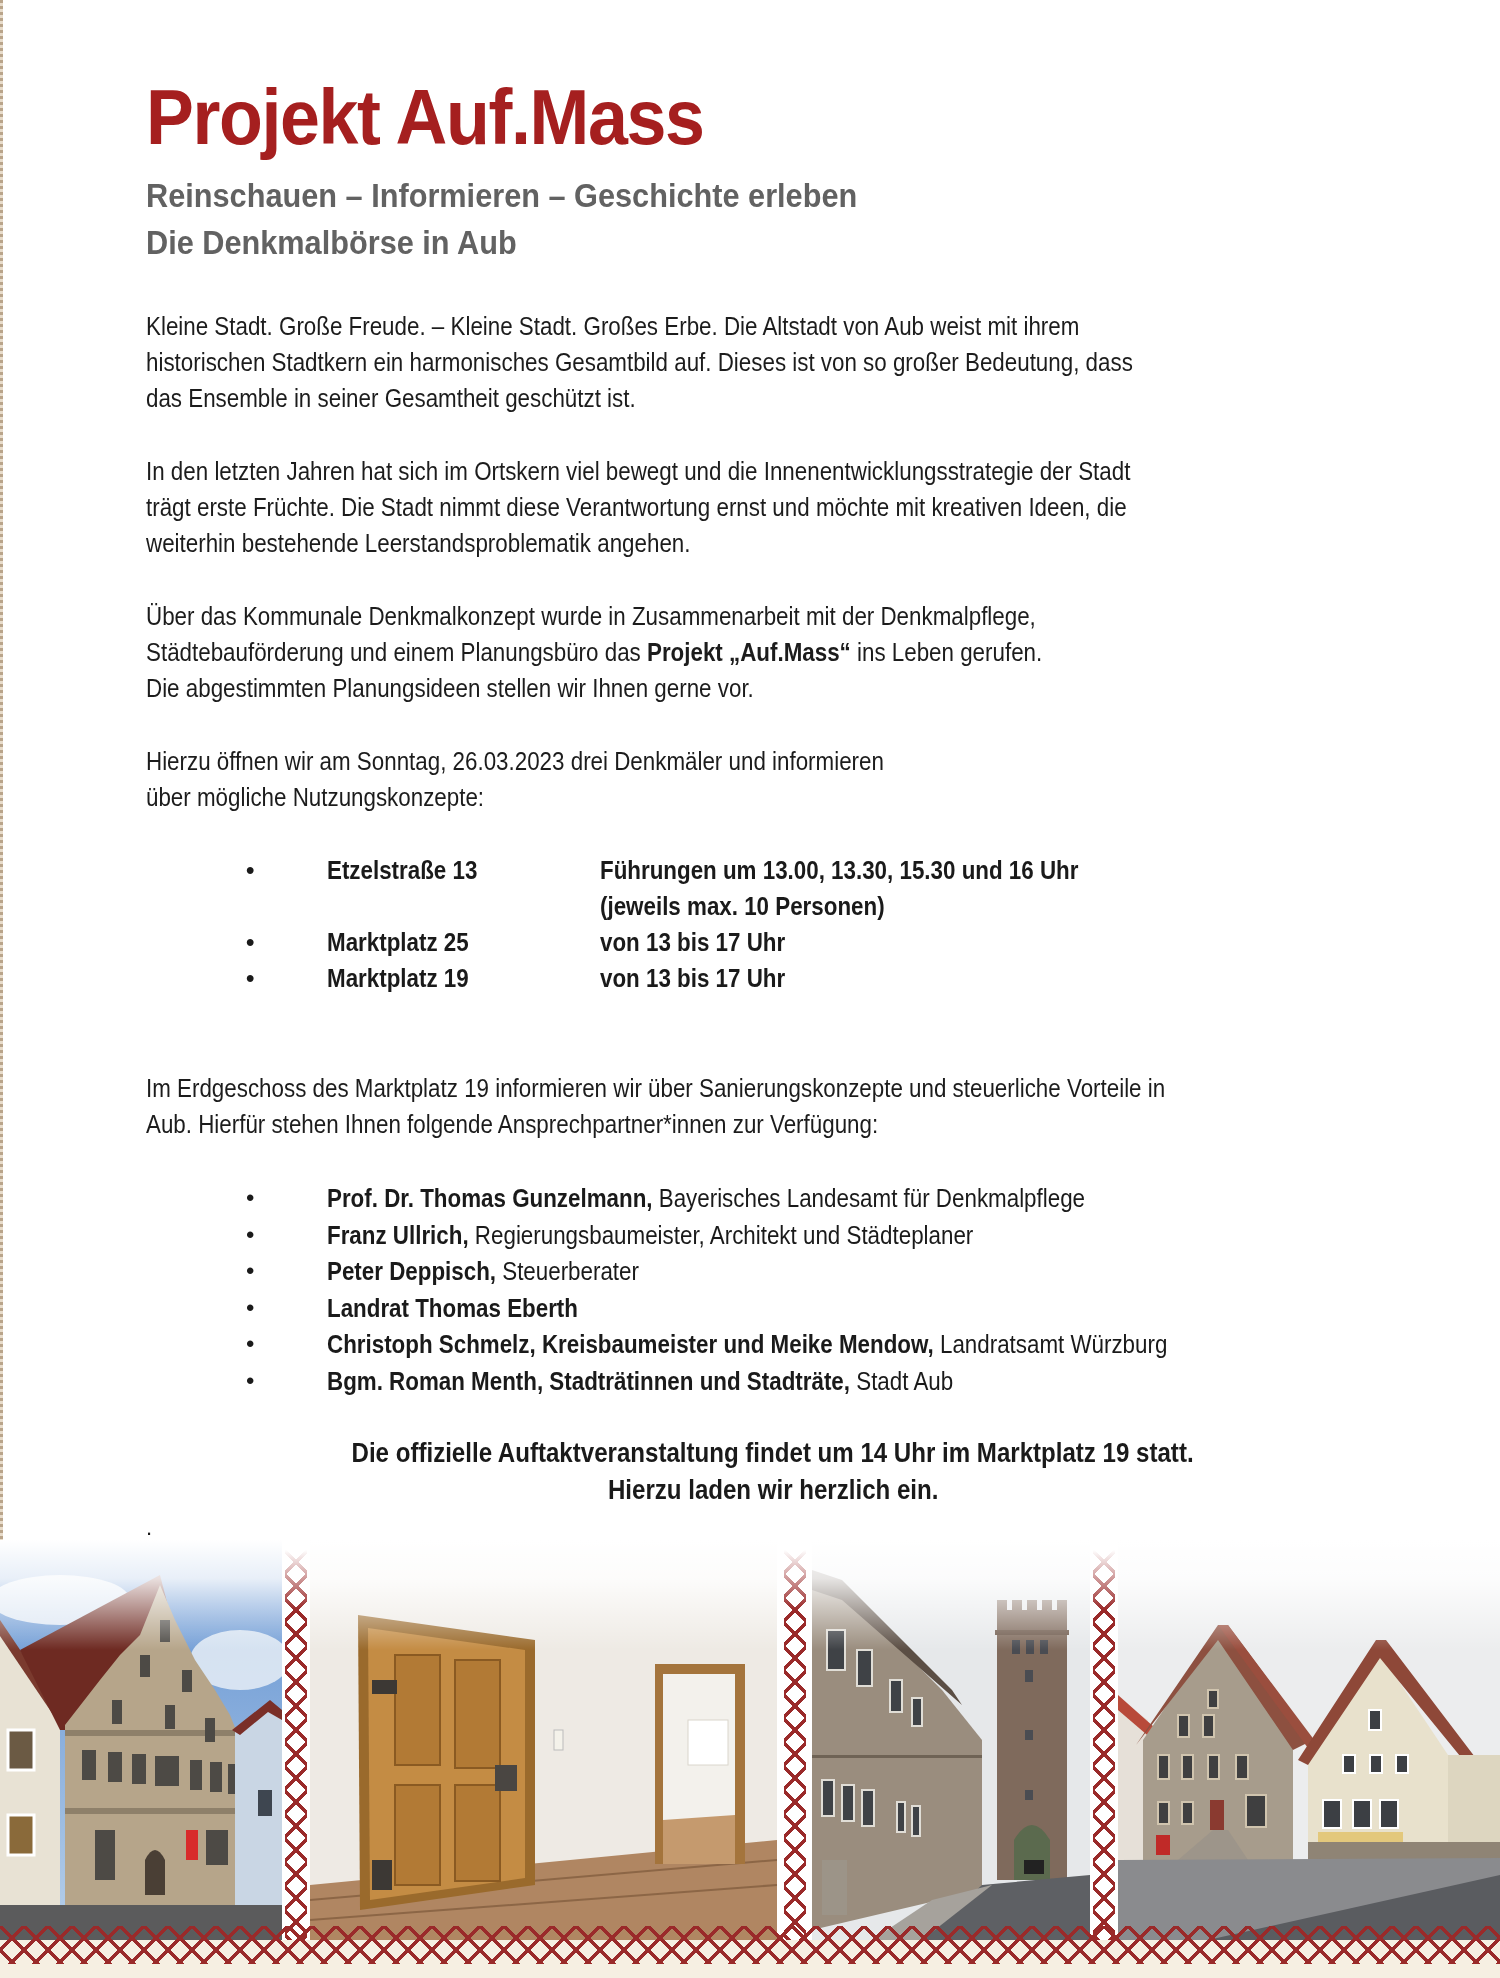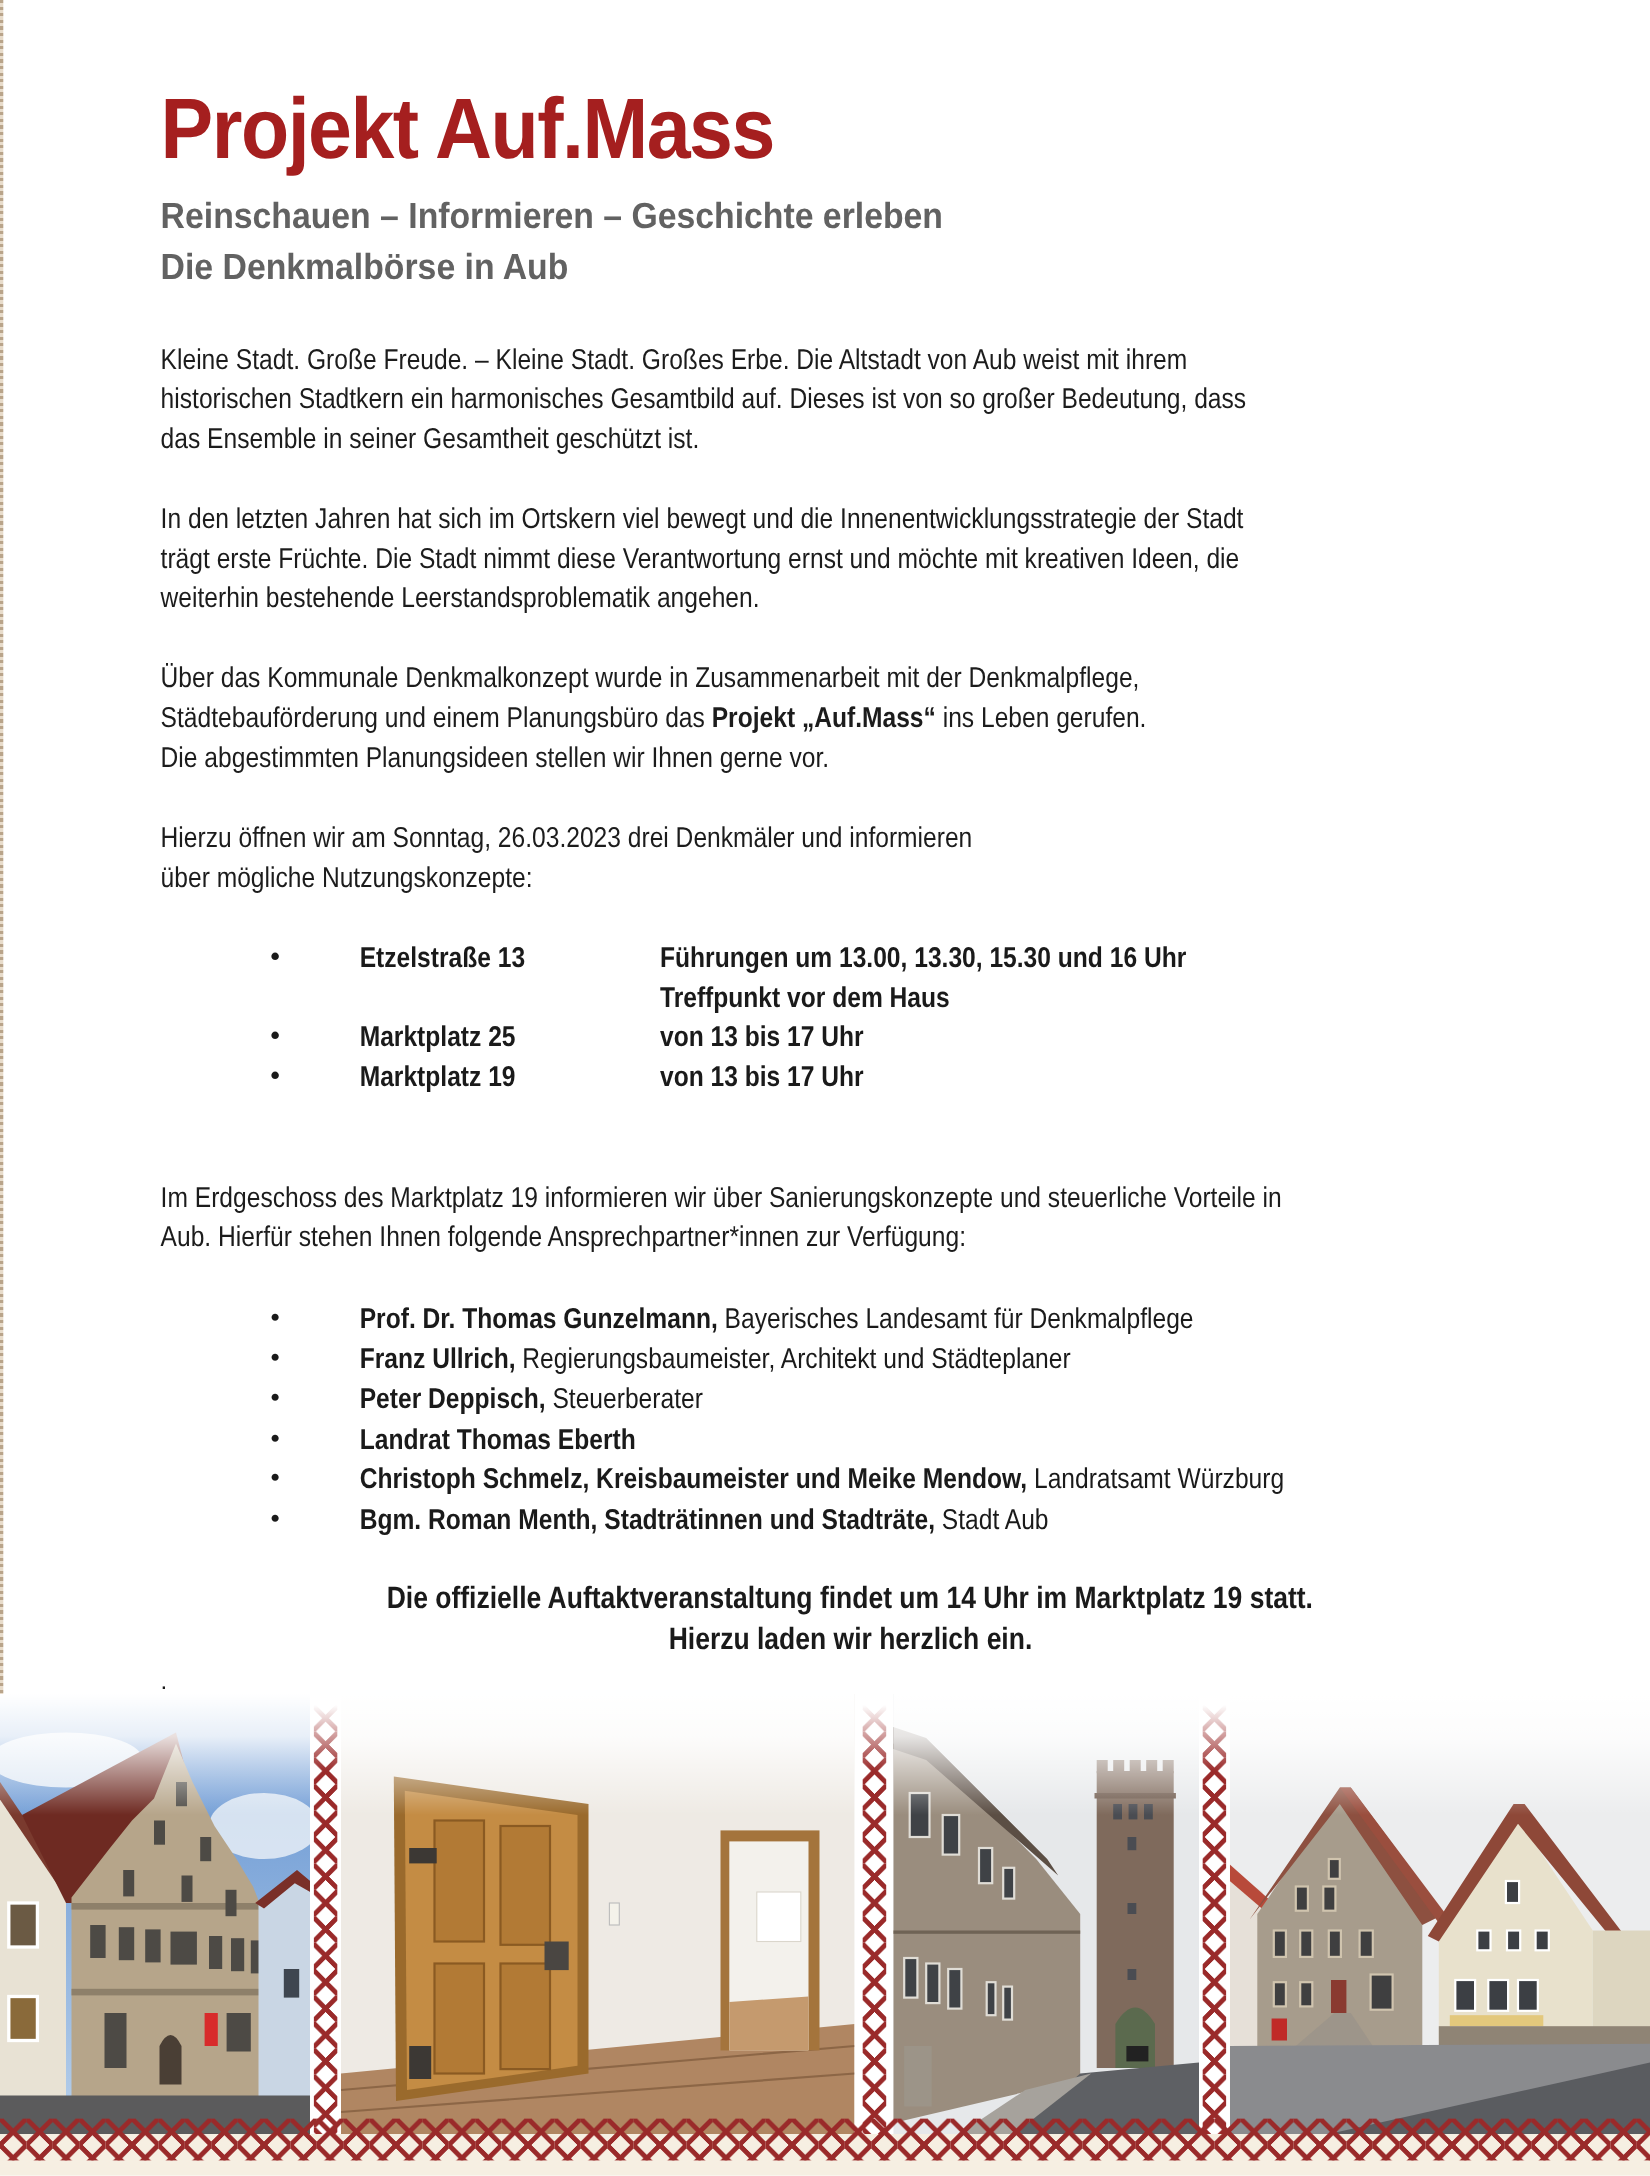--- a/index.html
+++ b/index.html
@@ -124,21 +124,21 @@
 
   <div class="sites">
     <div class="site-row">
       <span class="bullet">•</span>
       <span class="site-name">Etzelstraße 13</span>
       <span class="site-info">Führungen um 13.00, 13.30, 15.30 und 16 Uhr</span>
     </div>
     <div class="site-row">
       <span class="bullet"></span>
       <span class="site-name"></span>
-      <span class="site-info">Treffpunkt vor dem Haus</span>
+      <span class="site-info">(jeweils max. 10 Personen)</span>
     </div>
     <div class="site-row">
       <span class="bullet">•</span>
       <span class="site-name">Marktplatz 25</span>
       <span class="site-info">von 13 bis 17 Uhr</span>
     </div>
     <div class="site-row">
       <span class="bullet">•</span>
       <span class="site-name">Marktplatz 19</span>
       <span class="site-info">von 13 bis 17 Uhr</span>

